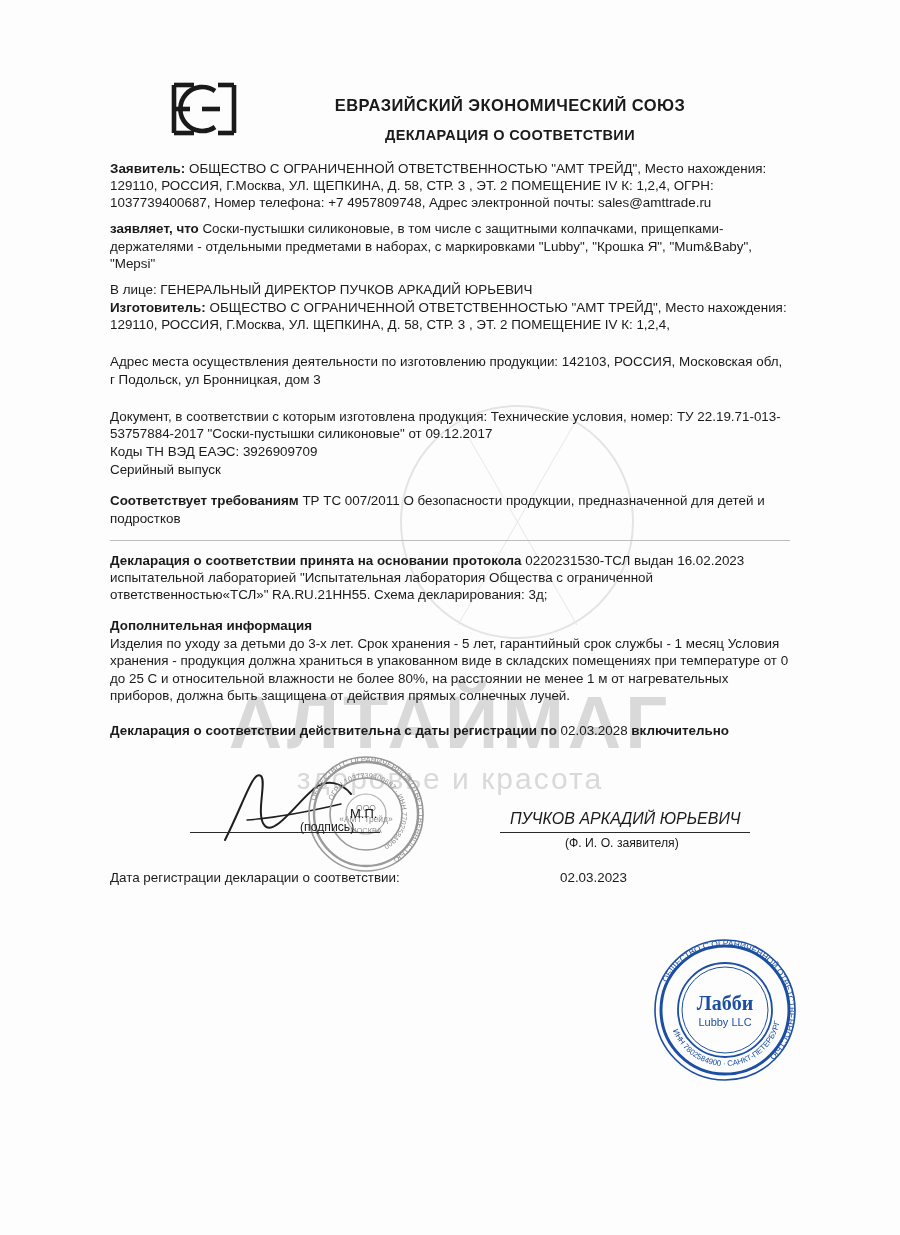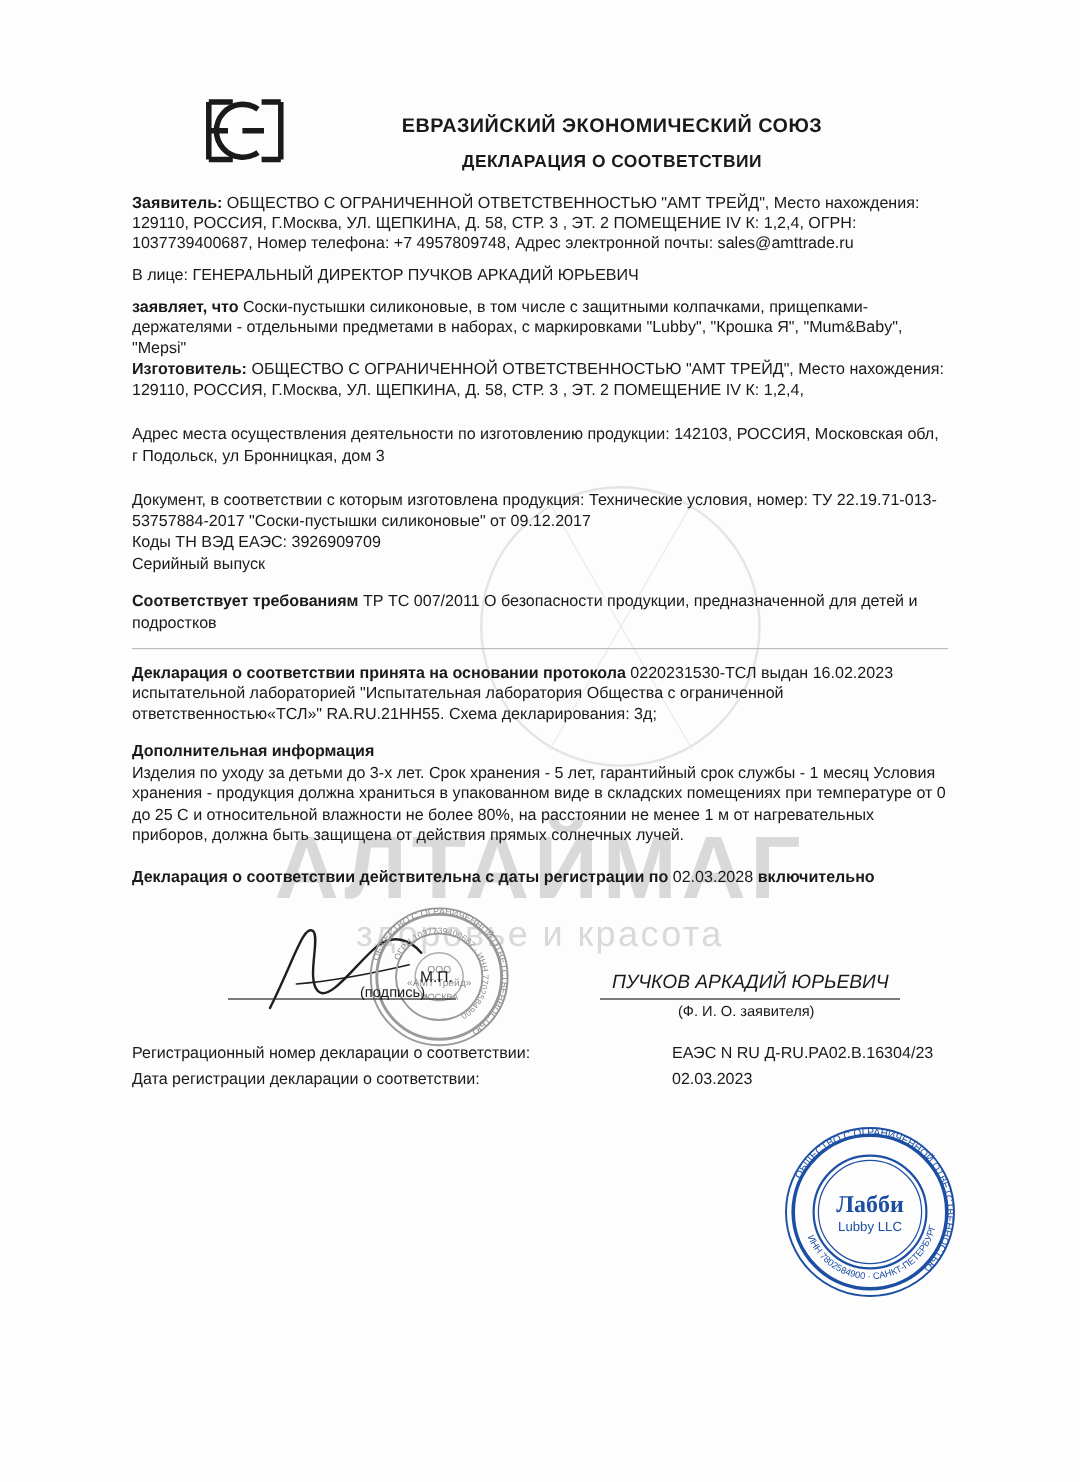--- a/index.html
+++ b/index.html
@@ -260,25 +260,25 @@
     <div class="t2">ДЕКЛАРАЦИЯ О СООТВЕТСТВИИ</div>
   </div>
 
   <div class="body-block">
 
     <p class="para">
       <span class="b">Заявитель:</span><span> ОБЩЕСТВО С ОГРАНИЧЕННОЙ ОТВЕТСТВЕННОСТЬЮ "АМТ ТРЕЙД", Место нахождения: 129110, РОССИЯ,  Г.Москва, УЛ. ЩЕПКИНА, Д. 58, СТР. 3 , ЭТ. 2 ПОМЕЩЕНИЕ IV К: 1,2,4, ОГРН: 1037739400687, Номер телефона: +7 4957809748, Адрес электронной почты: sales@amttrade.ru</span>
     </p>
 
     <p class="para gap">
+      <span class="b">заявляет, что</span><span> Соски-пустышки силиконовые, в том числе с защитными колпачками, прищепками-держателями - отдельными предметами в наборах, с маркировками "Lubby", "Крошка Я", "Mum&amp;Baby", "Mepsi"</span>
+    </p>
+
+    <p class="para gap">
       <span>В лице:</span><span> ГЕНЕРАЛЬНЫЙ ДИРЕКТОР ПУЧКОВ АРКАДИЙ ЮРЬЕВИЧ</span>
-    </p>
-
-    <p class="para gap">
-      <span class="b">заявляет, что</span><span> Соски-пустышки силиконовые, в том числе с защитными колпачками, прищепками-держателями - отдельными предметами в наборах, с маркировками "Lubby", "Крошка Я", "Mum&amp;Baby", "Mepsi"</span>
     </p>
 
     <p class="para">
       <span class="b">Изготовитель:</span><span> ОБЩЕСТВО С ОГРАНИЧЕННОЙ ОТВЕТСТВЕННОСТЬЮ "АМТ ТРЕЙД", Место нахождения: 129110, РОССИЯ,  Г.Москва, УЛ. ЩЕПКИНА, Д. 58, СТР. 3 , ЭТ. 2 ПОМЕЩЕНИЕ IV К: 1,2,4,</span>
     </p>
 
     <p class="para mt10">Адрес места осуществления деятельности по изготовлению продукции: 142103, РОССИЯ, Московская обл, г Подольск, ул Бронницкая, дом 3</p>
 
     <p class="para mt10">Документ, в соответствии с которым изготовлена продукция: Технические условия, номер: ТУ 22.19.71-013-53757884-2017 "Соски-пустышки силиконовые" от 09.12.2017</p>
 
@@ -360,22 +360,18 @@
       <span class="sig-name">ПУЧКОВ АРКАДИЙ ЮРЬЕВИЧ</span>
       <div class="sig-line-left"></div>
       <div class="sig-line-right"></div>
       <span class="sig-cap-left">(подпись)</span>
       <span class="sig-cap-right">(Ф. И. О. заявителя)</span>
     </div>
   </div>
 
   <div class="reg-rows">
     <div class="reg-row">
-      <div class="reg-label">Регистрационный номер декларации о соответствии:</div>
-      <div class="reg-value">ЕАЭС N RU Д-RU.РА02.В.16304/23</div>
-    </div>
-    <div class="reg-row">
       <div class="reg-label">Дата регистрации декларации о соответствии:</div>
       <div class="reg-value">02.03.2023</div>
     </div>
   </div>
 
 </div>
 
 </body></html>

